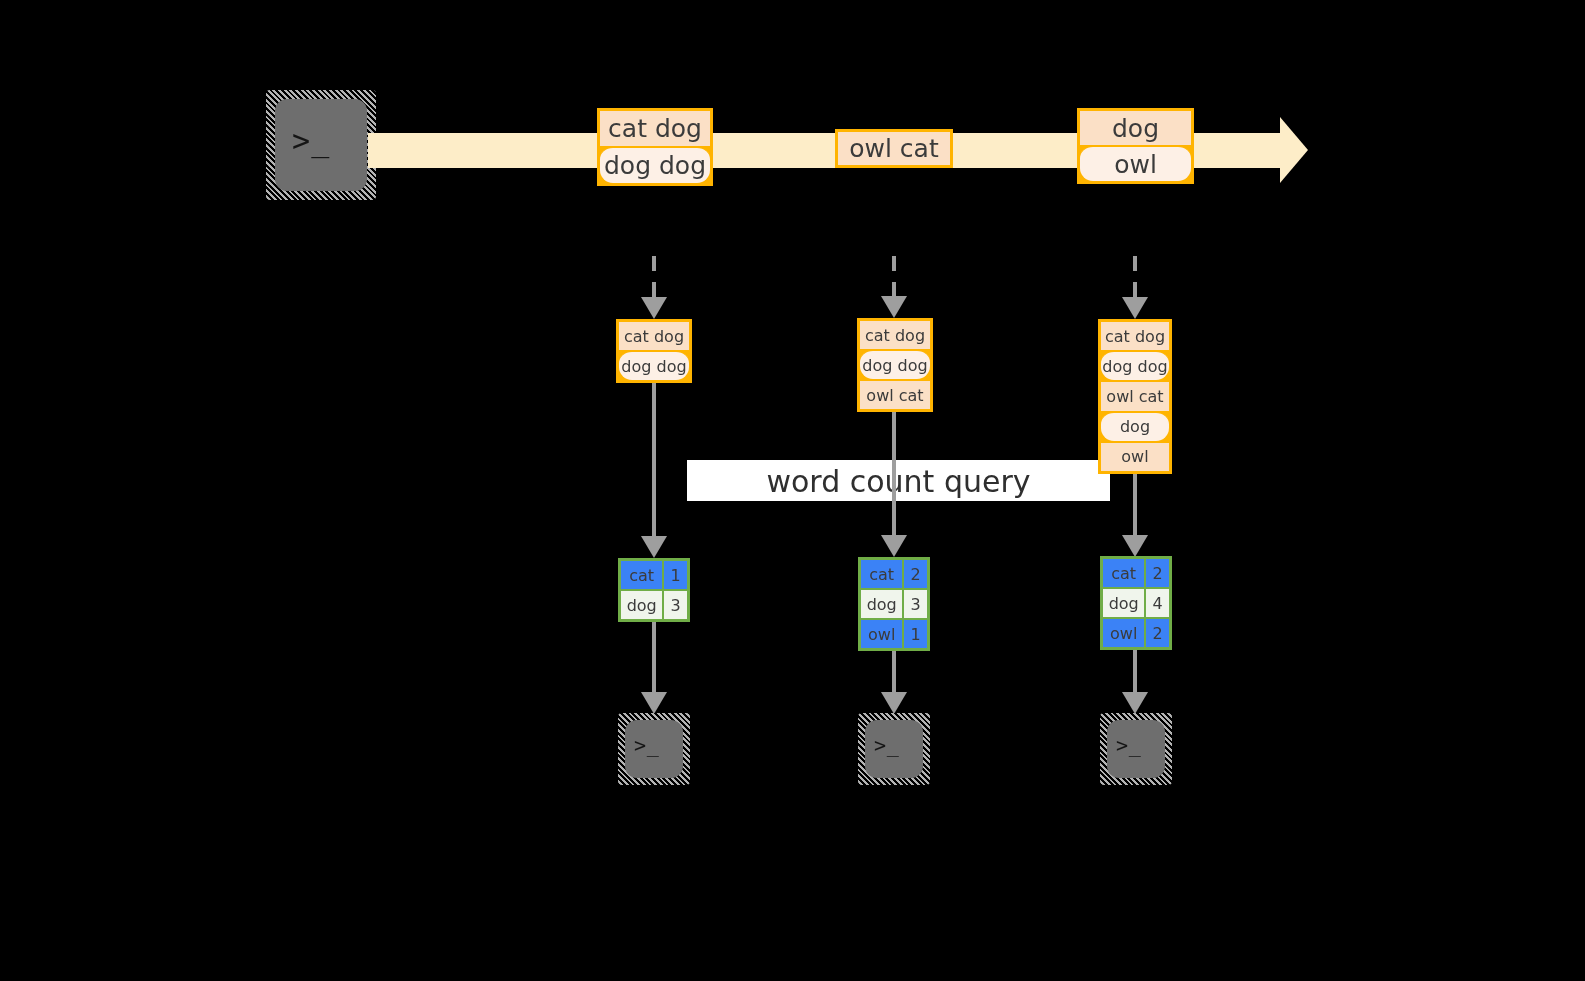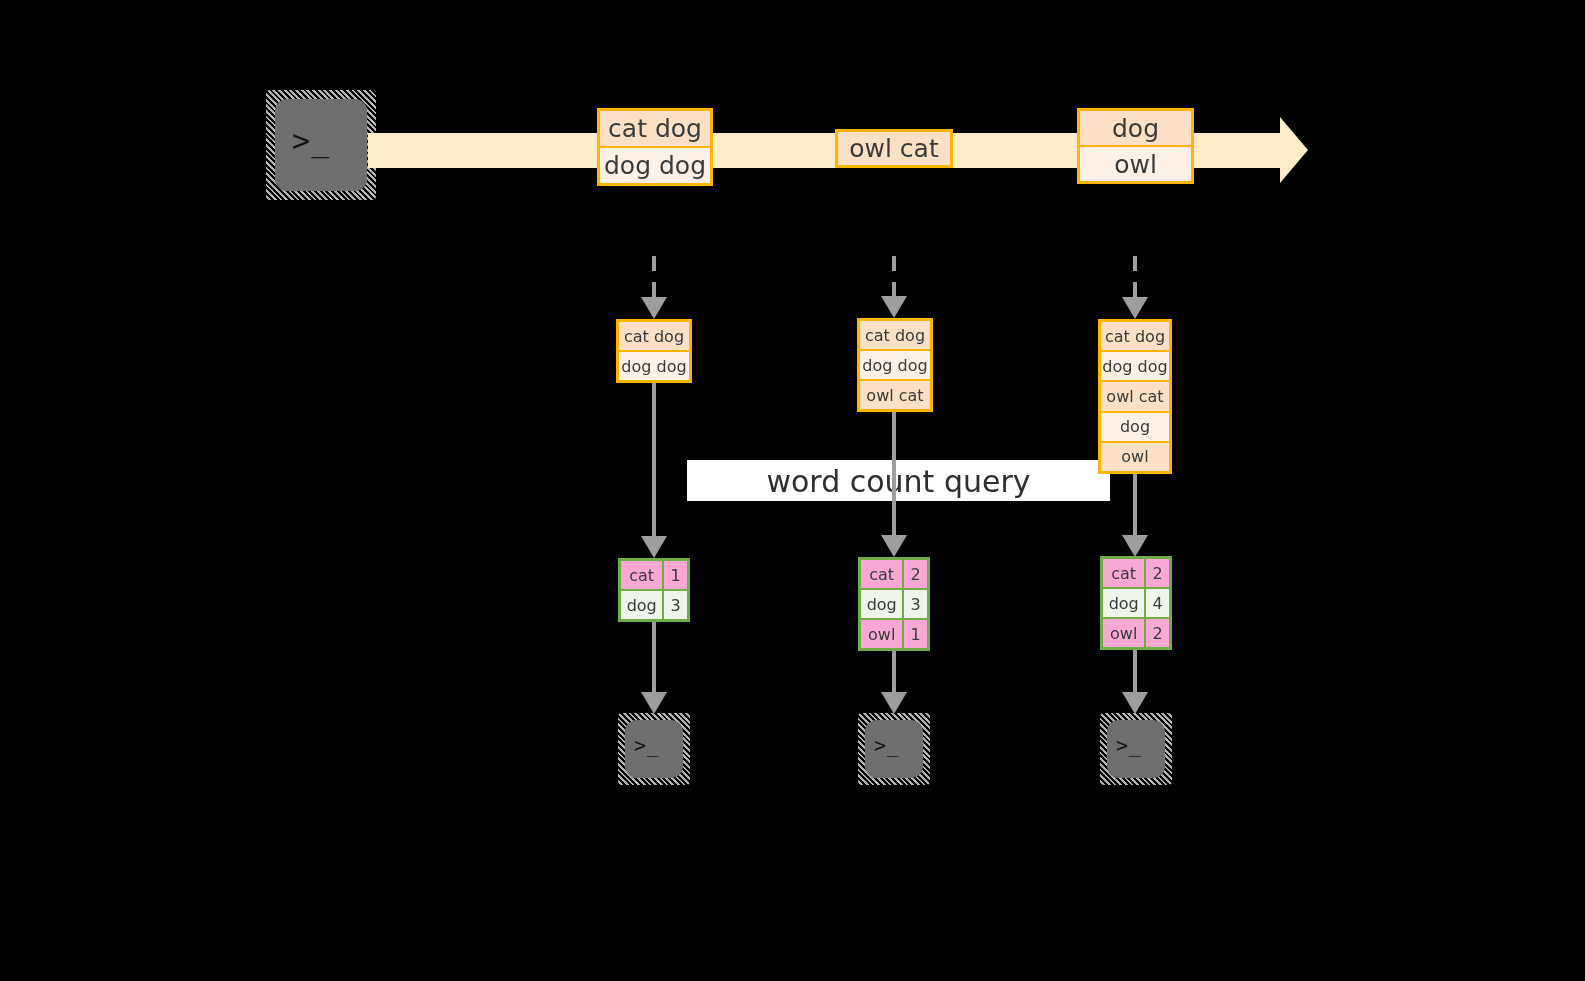--- a/index.html
+++ b/index.html
@@ -70,21 +70,21 @@
   .msgrow {
     box-sizing: border-box;
     flex: 1 1 auto;
     display: flex;
     align-items: center;
     justify-content: center;
     color: #3b3b3b;
     white-space: nowrap;
   }
   .msgrow.dark { background: #fbe0c6; }
-  .msgrow.light { background: #fdf0e6; }
+  .msgrow.light { background: #fdf0e6; border-radius: 13px; }
   .msgrow + .msgrow { border-top: 2px solid #ffb400; }
 
   .msgbox.big .msgrow { font-size: 25px; }
   .msgbox.small .msgrow { font-size: 16px; }
 
   
   .tbl {
     position: absolute;
     box-sizing: border-box;
     border: 3px solid #70ad47;
@@ -101,21 +101,21 @@
     box-sizing: border-box;
     display: flex;
     align-items: center;
     justify-content: center;
     font-size: 16px;
     color: #3b3b3b;
     white-space: nowrap;
   }
   .tbl .tcell.key { width: 44px; }
   .tbl .tcell.val { width: 26px; border-left: 2px solid #70ad47; }
-  .tbl .trow.dark .tcell { background: #f9a8d4; }
+  .tbl .trow.dark .tcell { background: #3b82f6; }
   .tbl .trow.light .tcell { background: #f0f5ec; }
 
   
   .garrow {
     position: absolute;
   }
   .garrow .line {
     position: absolute;
     left: 50%;
     top: 0;

